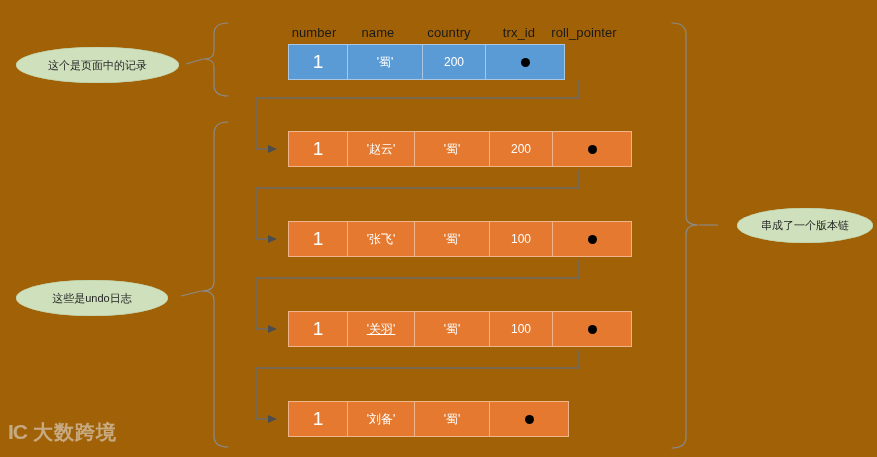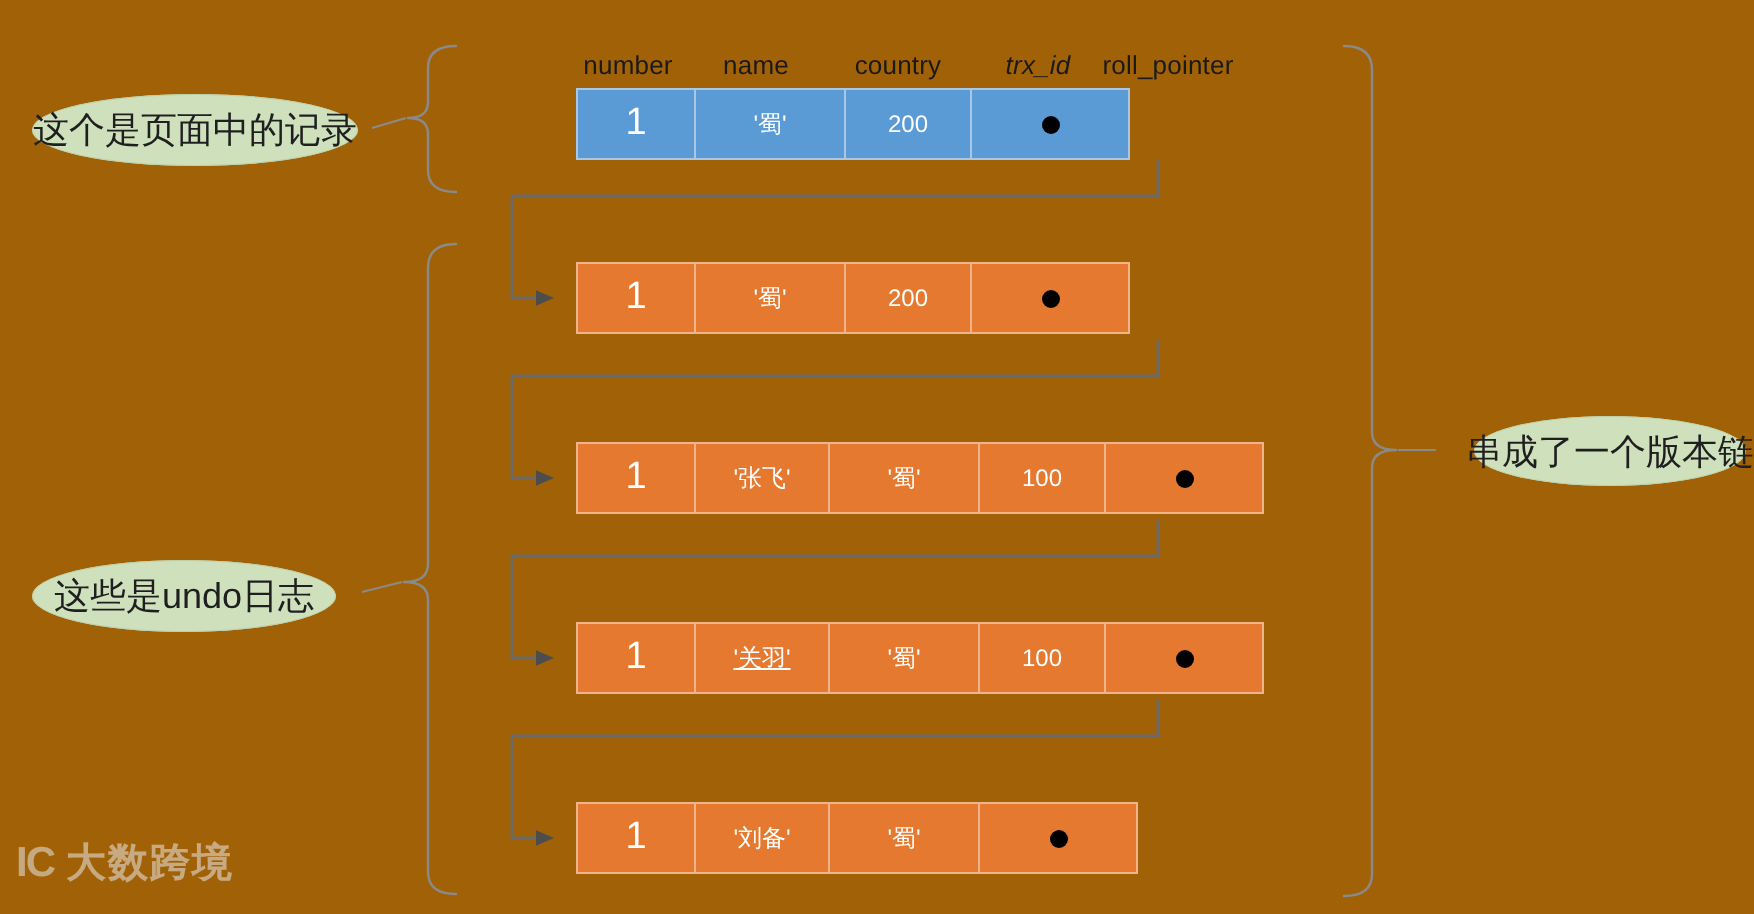--- a/index.html
+++ b/index.html
@@ -77,21 +77,21 @@
     display: block;
   }
   
   .callout {
     position: absolute;
     background: #cfe0bc;
     border-radius: 50%;
     display: flex;
     align-items: center;
     justify-content: center;
-    font-size: 18px;
+    font-size: 11px;
     color: #1f1f1f;
     white-space: nowrap;
     box-shadow: 0 0 0 0.5px #bed1a9 inset;
   }
   
   #watermark {
     position: absolute;
     left: 8px;
     top: 421px;
     display: flex;
@@ -151,34 +151,35 @@
 
       <path d="M186,64 L203,59"></path>
       <path d="M181,296 L201,291"></path>
       <path d="M699,225 L718,225"></path>
     </g>
   </svg>
 
   <div class="col-head" style="left:283px; width:62px;">number</div>
   <div class="col-head" style="left:345px; width:66px;">name</div>
   <div class="col-head" style="left:411px; width:76px;">country</div>
-  <div class="col-head" style="left:487px; width:64px;font-style:italic;">trx_id</div>
+  <div class="col-head" style="left:487px; width:64px;">trx_id</div>
   <div class="col-head" style="left:538px; width:92px;">roll_pointer</div>
 
   <div class="record blue" style="left:288px; top:44px;">
     <div class="cell num" style="width:60px;">1</div>
     <div class="cell" style="width:76px;">'蜀'</div>
     <div class="cell" style="width:64px;">200</div>
     <div class="cell" style="width:80px;">
       <span class="dot"></span>
     </div>
   </div>
 
   <div class="record orange" style="left:288px; top:131px;">
     <div class="cell num" style="width:60px;">1</div>
+    <div class="cell" style="width:68px;">'赵云'</div>
     <div class="cell" style="width:76px;">'蜀'</div>
     <div class="cell" style="width:64px;">200</div>
     <div class="cell" style="width:80px;">
       <span class="dot"></span>
     </div>
   </div>
 
   <div class="record orange" style="left:288px; top:221px;">
     <div class="cell num" style="width:60px;">1</div>
     <div class="cell" style="width:68px;">'张飞'</div>

